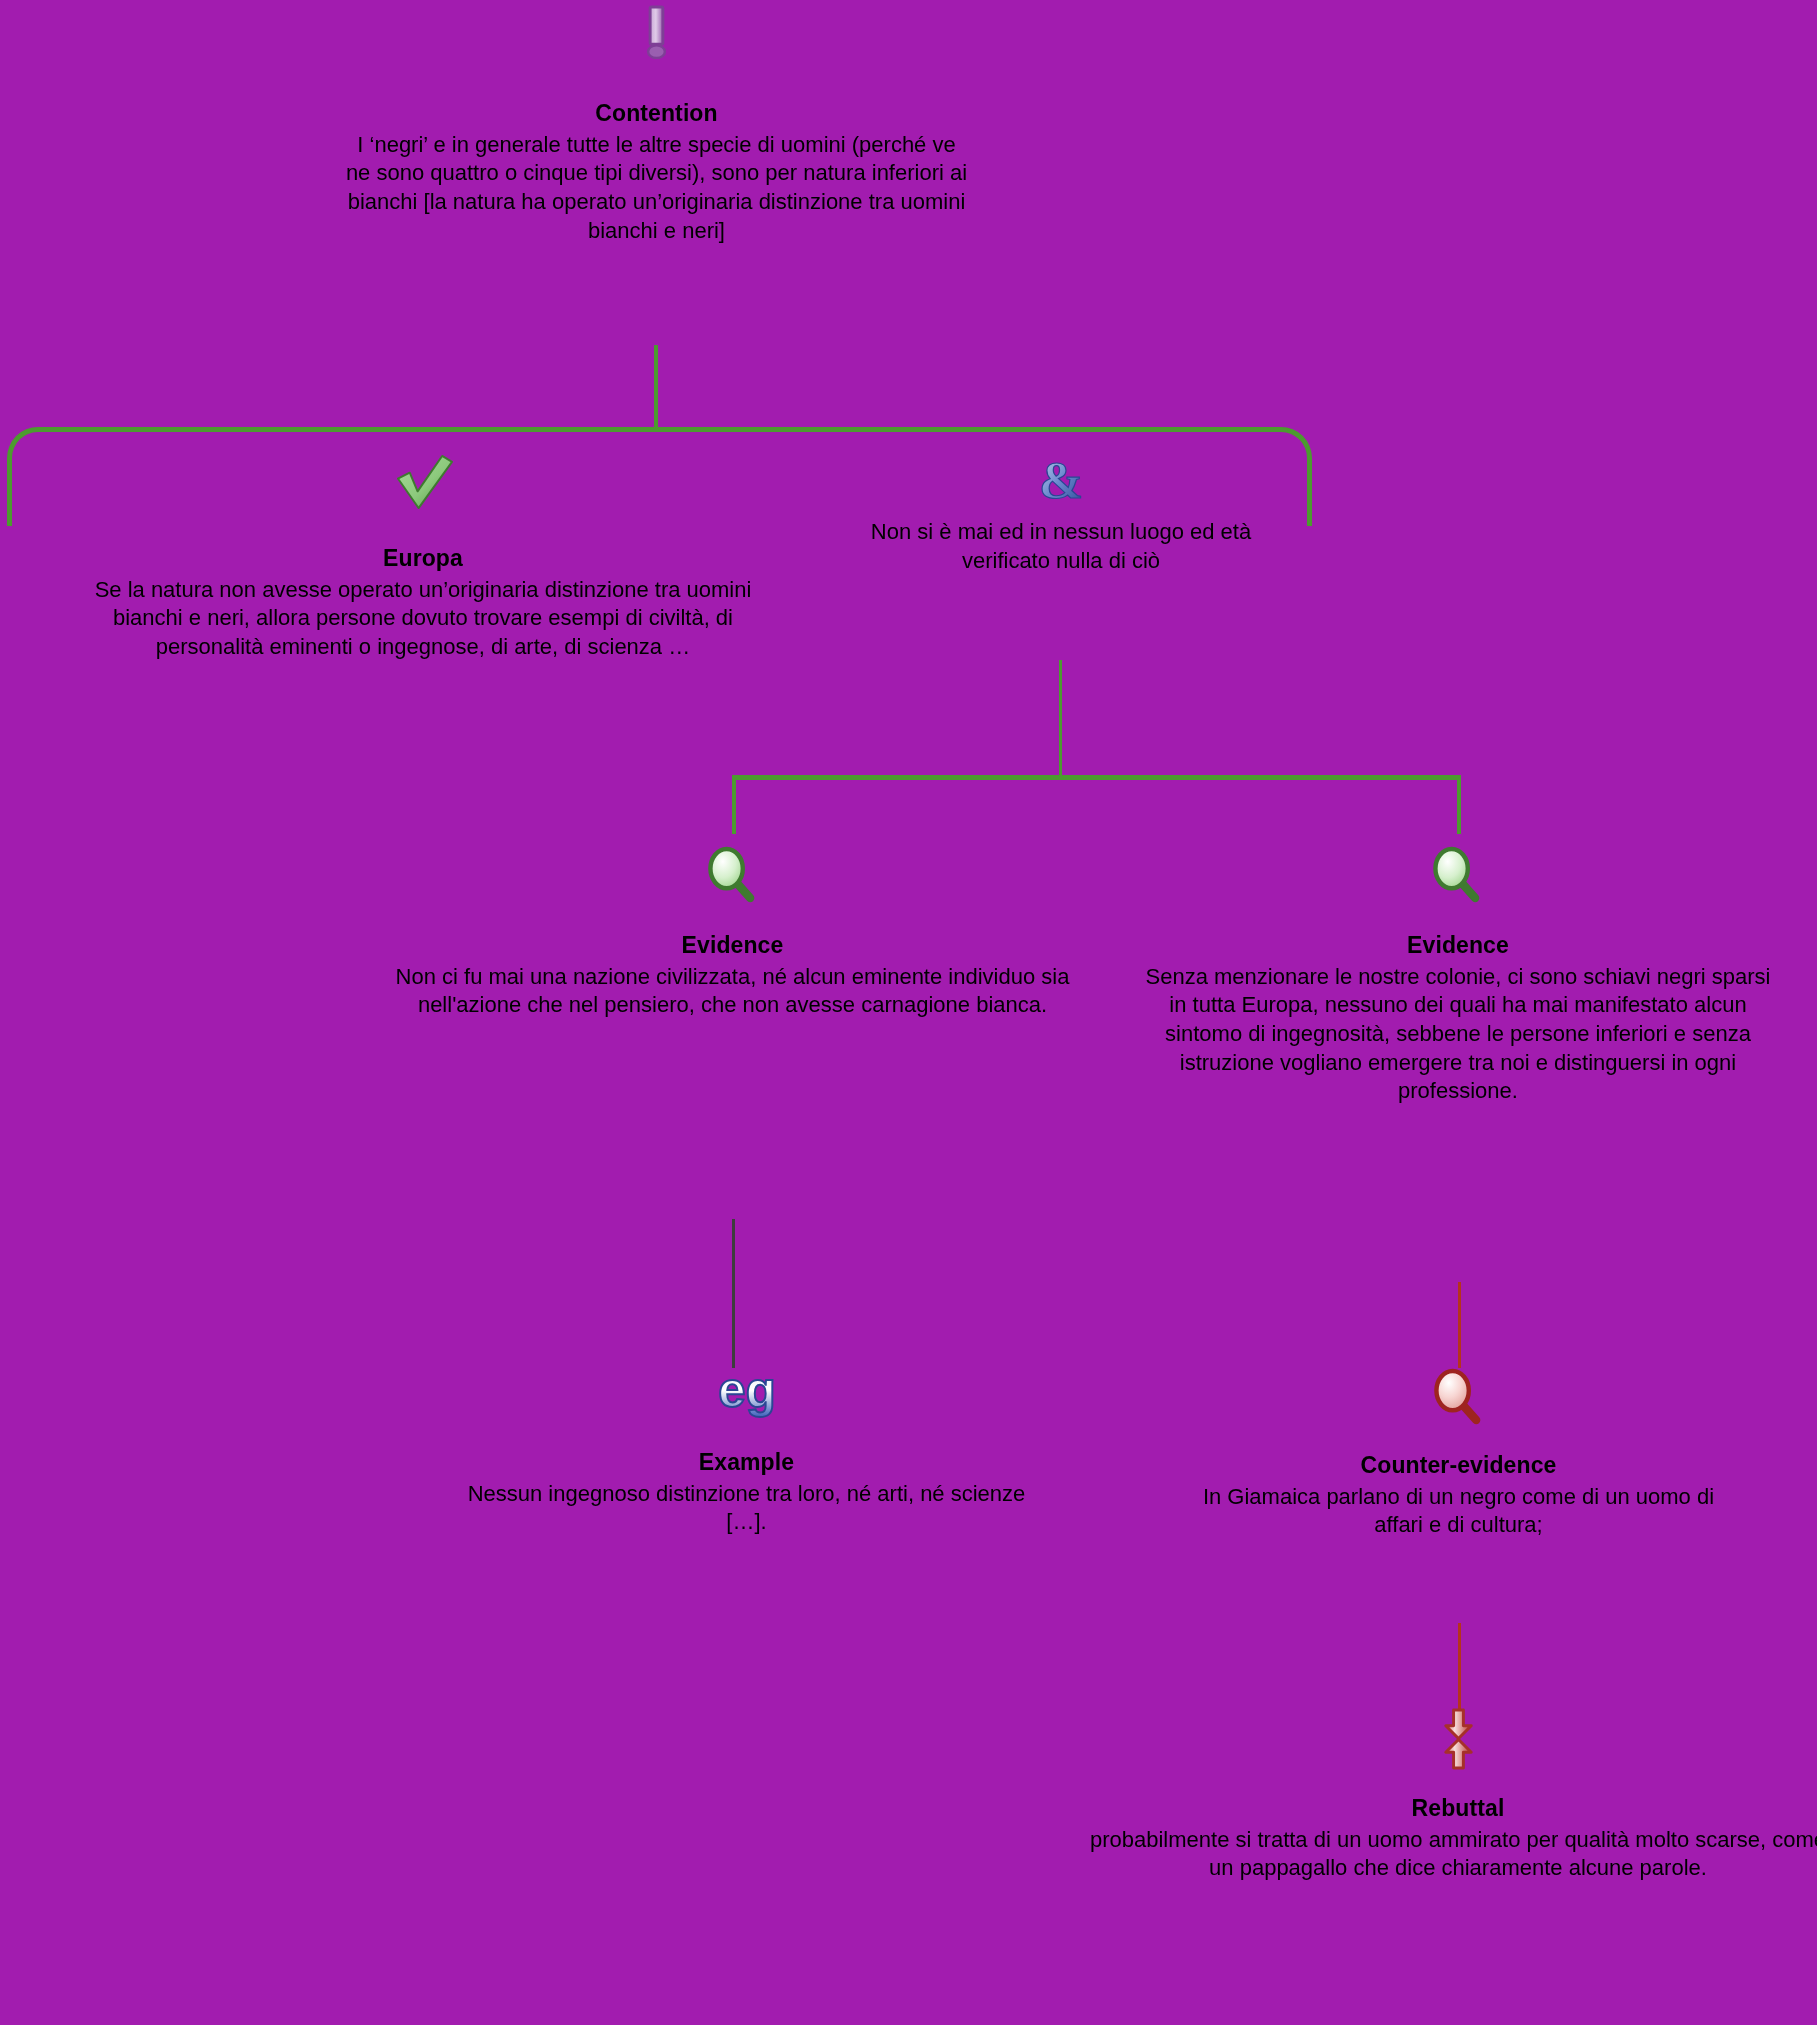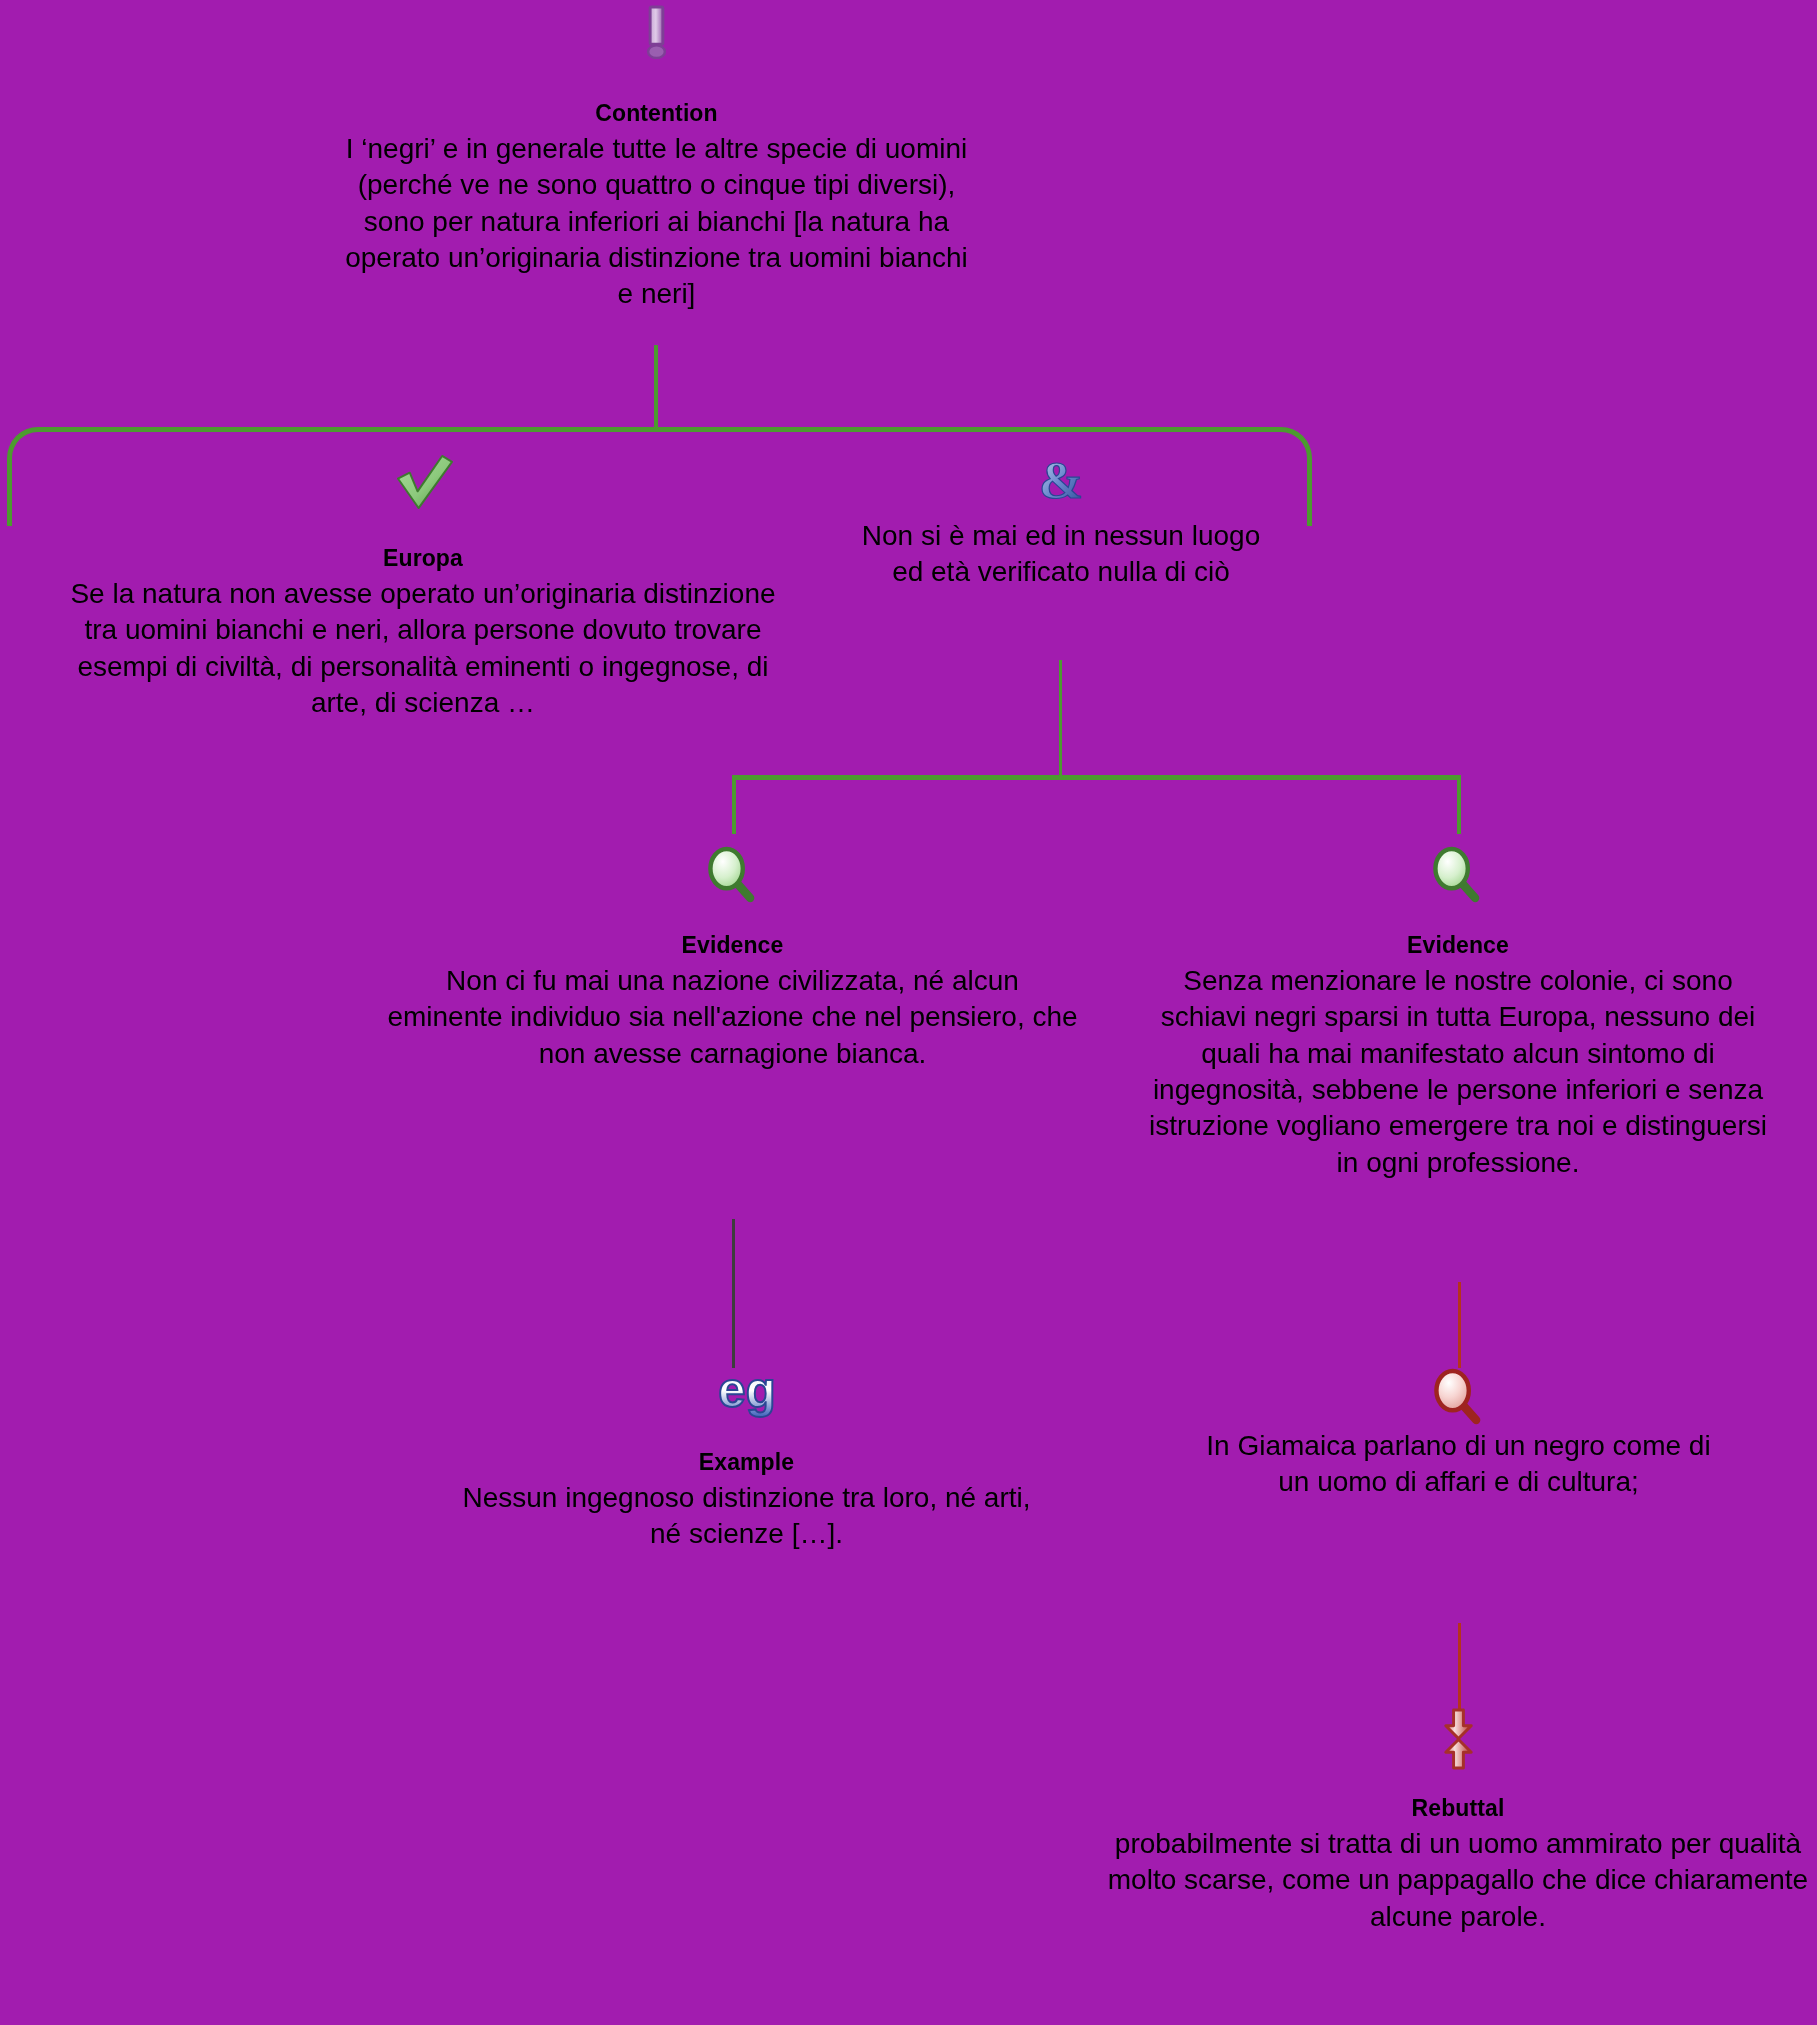--- a/index.html
+++ b/index.html
@@ -15,21 +15,21 @@
   .node-title{
     font-weight:bold;
     color:#000000;
     font-size:23px;
     line-height:1.12;
     margin:0 0 4px 0;
     letter-spacing:0.1px;
   }
   .node-text{
     color:#000000;
-    font-size:28px;
+    font-size:22px;
     line-height:1.30;
     margin:0;
   }
   .icon{display:block;margin:0 auto;}
   
   .vline{position:absolute;background:#4c9b2f;}
   .vline-dark{position:absolute;background:#3d3d3d;}
   .vline-red{position:absolute;background:#b5331d;}
   .bracket{
     position:absolute;
@@ -178,20 +178,21 @@
           <radialGradient id="glensr" cx="38%" cy="30%" r="78%">
             <stop offset="0%" stop-color="#ffffff"></stop>
             <stop offset="48%" stop-color="#f7d5d2"></stop>
             <stop offset="100%" stop-color="#e09a95"></stop>
           </radialGradient>
         </defs>
         <line x1="58" y1="72" x2="90" y2="108" stroke="#9e2420" stroke-width="17" stroke-linecap="round"></line>
         <ellipse cx="42" cy="48" rx="33" ry="40" fill="url(#glensr)" stroke="#9e2420" stroke-width="9"></ellipse>
       </svg>
     </span>
+    <p class="node-title" style="margin-top:25px;">Counter-evidence</p>
     <p class="node-text" style="padding:0 44px;">In Giamaica parlano di un negro come di un uomo di affari e di cultura;</p>
   </div>
 
   <div class="node" style="left:1078px;top:1708px;width:760px;">
     <span class="icon">
       <svg width="49" height="62" viewBox="0 0 100 126">
         <defs>
           <linearGradient id="gredarr" x1="0" y1="0" x2="1" y2="0">
             <stop offset="0%" stop-color="#d9706a"></stop>
             <stop offset="35%" stop-color="#f7dedd"></stop>

